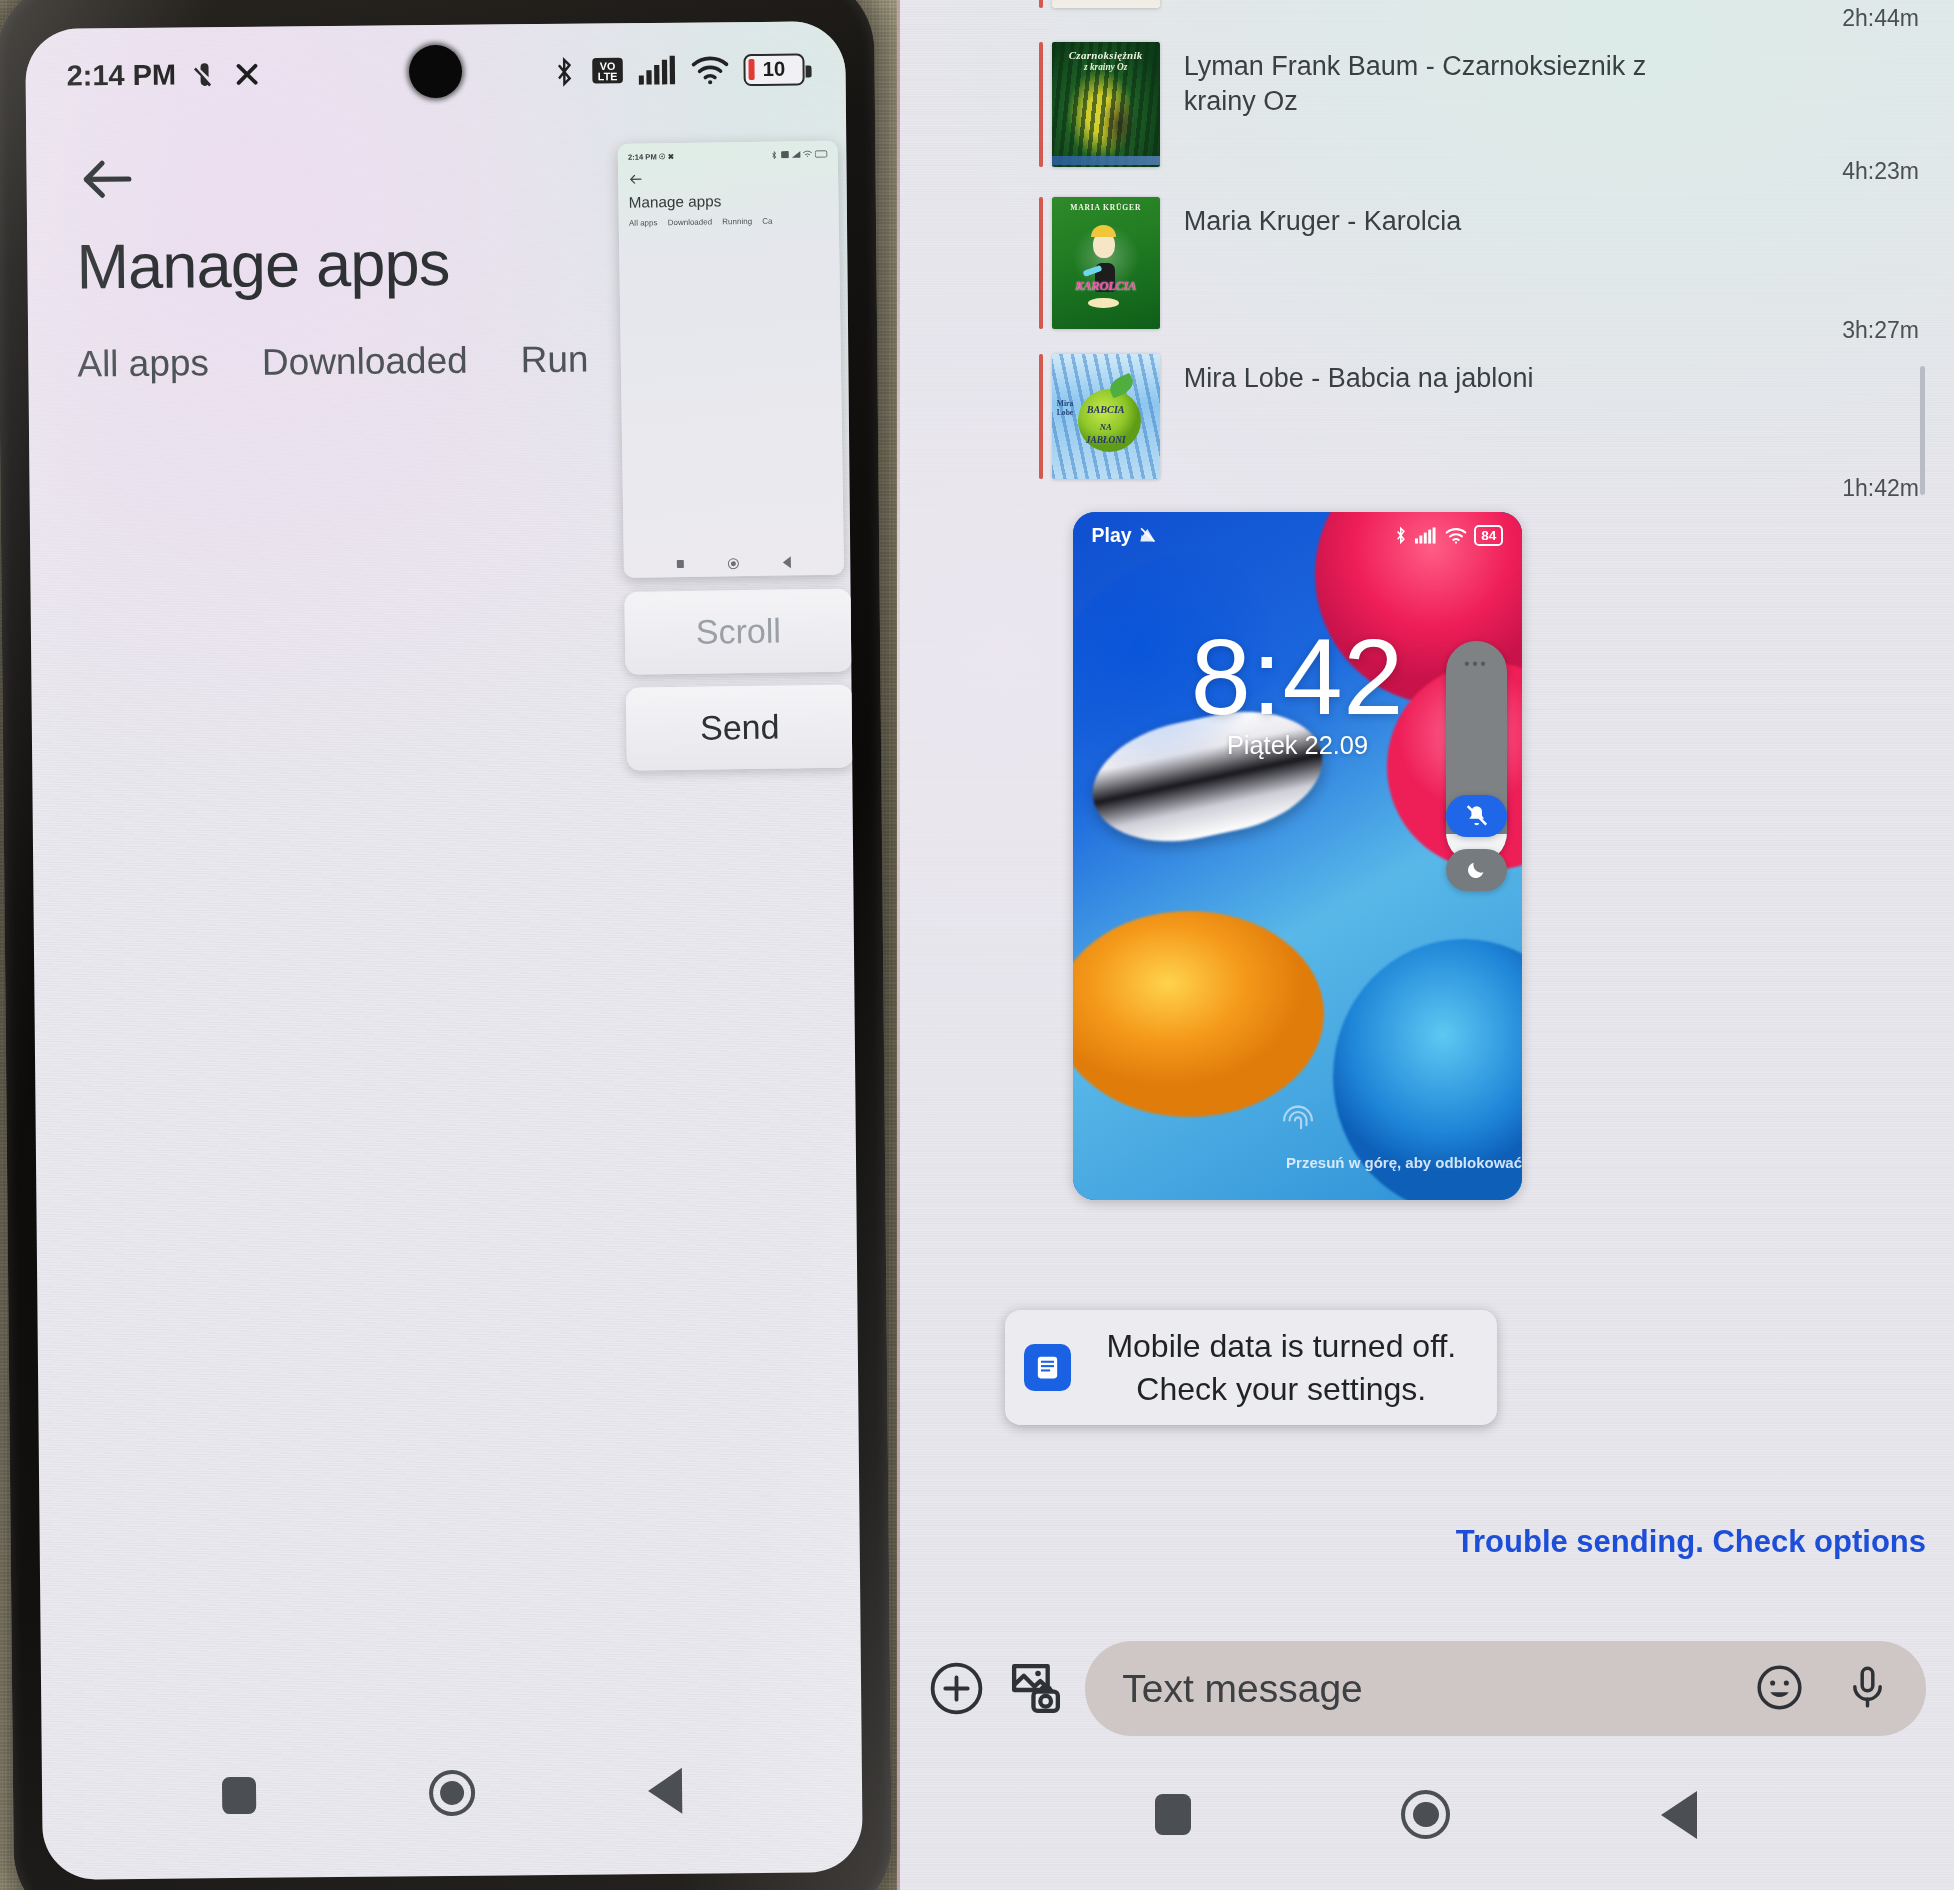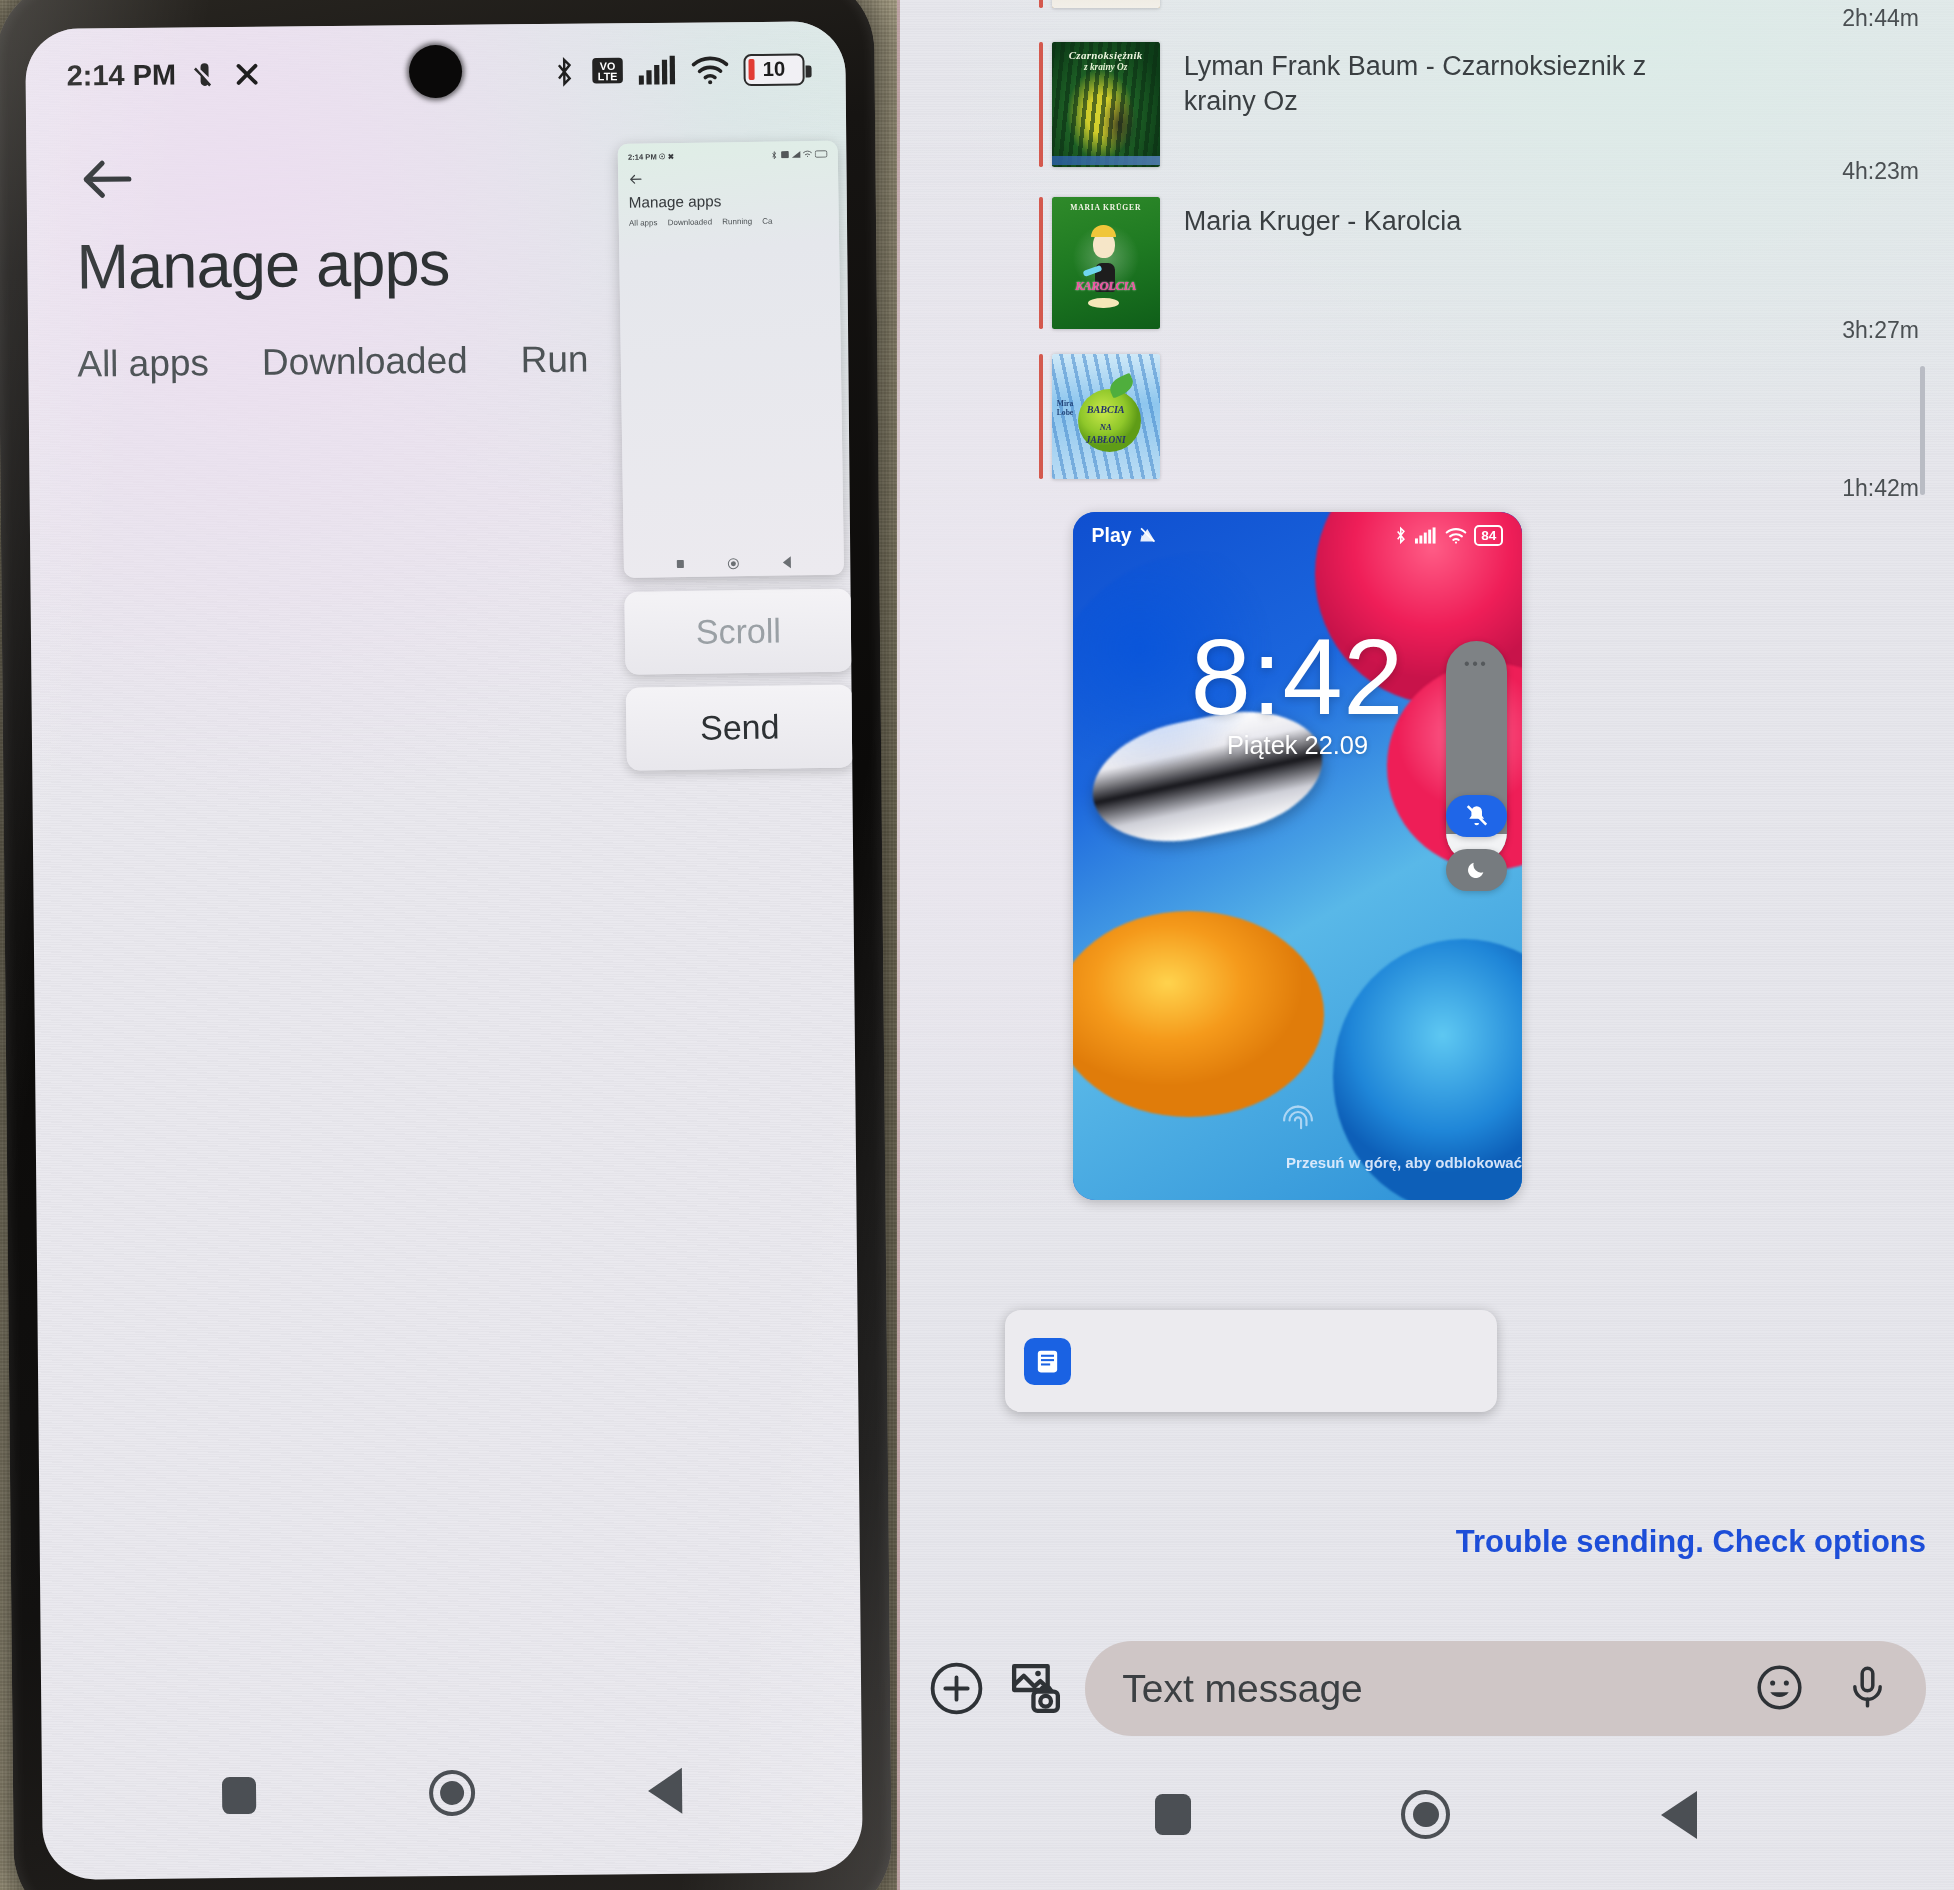--- a/index.html
+++ b/index.html
@@ -435,20 +435,21 @@
         <div class="book-cover" style="height:125px;">
           <div class="cover-art" style="background:linear-gradient(180deg,#cfe9f8 0%, #8ec6ee 40%, #b9dcf4 100%);"></div>
           <div class="cover-art" style="background:repeating-linear-gradient(78deg, rgba(60,130,200,.5) 0 3.4px, rgba(255,255,255,0) 3.4px 11px);"></div>
           <div class="ca-label" style="top:5.1px; left:5.1px; right:auto; text-align:left; font-size:7.6px; color:#23457a; font-weight:700;margin-top:40px;">Mira<br>Lobe</div>
           <div style="position:absolute; left:24%; top:28%; width:63px; height:63px; border-radius:50%; background:radial-gradient(55% 55% at 40% 35%, #c9e84a 0%, #8fc72a 65%, #5f9c17 100%);"></div>
           <div style="position:absolute; left:53%; top:18%; width:25.4px; height:17px; background:#4fae3d; border-radius:60% 10% 60% 10%; transform:rotate(-24deg);"></div>
           <div class="ca-label" style="top:40%; font-size:10.2px; color:#24336b; font-weight:700; font-style:italic;">BABCIA</div>
           <div class="ca-label" style="top:54%; font-size:8.5px; color:#24336b; font-weight:700; font-style:italic;">NA</div>
           <div class="ca-label" style="top:65%; font-size:9.3px; color:#24336b; font-weight:700; font-style:italic;">JABŁONI</div>
         </div>
+        <div class="book-title">Mira Lobe - Babcia na jabloni</div>
       </div>
       <div class="book-dur" style="top:475px;">1h:42m</div>
 
       <div class="scrollbar-track" style="top:366px; height:129px;"></div>
     </div>
 
     <div id="lock-card">
       <div id="lock-bg" style="background:linear-gradient(150deg,#0f4fd0 0%,#1b66dd 30%,#59b8e8 58%,#2b8fd6 100%);">
         <div class="blob" style="left:54%; top:-10%; width:58%; height:38%; background:radial-gradient(50% 50% at 45% 40%, #ff5c86 0%, #ef1e58 60%, #c8134a 100%);"></div>
         <div class="blob" style="left:70%; top:22%; width:46%; height:30%; background:radial-gradient(50% 50% at 40% 35%, #ff6a94 0%, #ee1e57 70%);"></div>
@@ -523,20 +524,24 @@
 
     <div id="toast">
       <div class="tic">
         <svg width="29" height="29" viewBox="0 0 24 24" fill="#ffffff">
           <rect x="4" y="3" width="16" height="18" rx="2.5"></rect>
           <rect x="6.6" y="6.4" width="10.8" height="1.7" fill="#1a62e3"></rect>
           <rect x="6.6" y="10" width="10.8" height="1.7" fill="#1a62e3"></rect>
           <rect x="6.6" y="13.6" width="7.6" height="1.7" fill="#1a62e3"></rect>
         </svg>
       </div>
+      <div class="ttxt">
+        <div>Mobile data is turned off.</div>
+        <div>Check your settings.</div>
+      </div>
     </div>
 
     <div id="trouble">Trouble sending. Check options</div>
 
     <div id="compose">
       <span class="cbtn">
         <svg width="61" height="61" viewBox="0 0 24 24" fill="none" stroke="#2e3236" stroke-width="1.5">
           <circle cx="12" cy="12" r="9.4"></circle>
             <path d="M12 7.6v8.8M7.6 12h8.8" stroke-linecap="round"></path>
         </svg>

